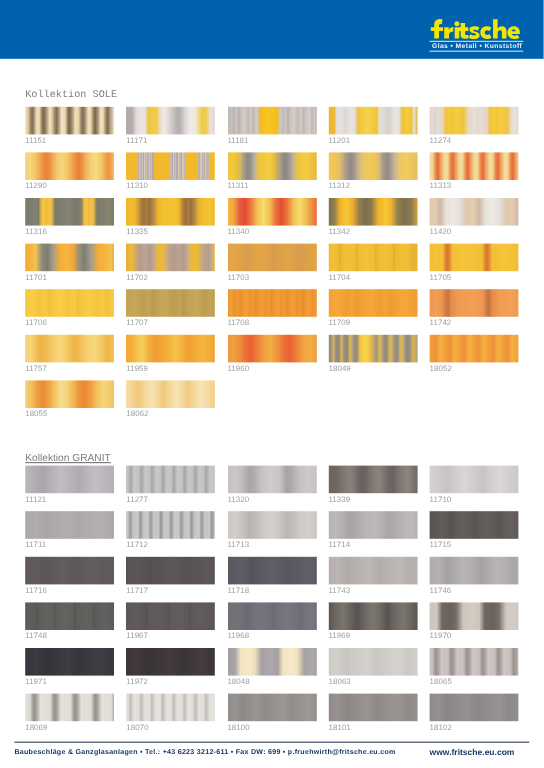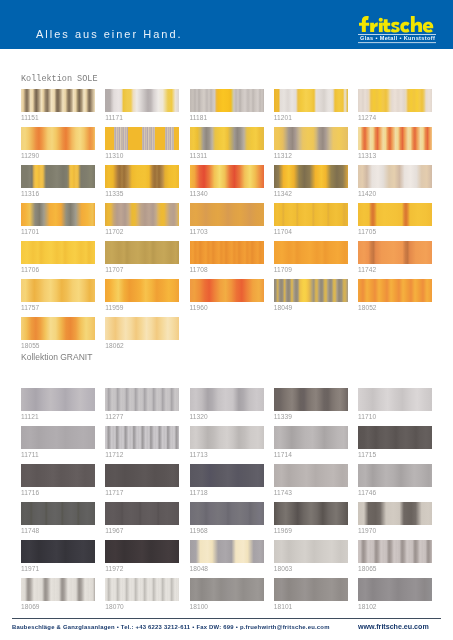--- a/index.html
+++ b/index.html
@@ -13,21 +13,20 @@
   .lbl{position:absolute;font-size:6.6px;color:#9d9d9d;white-space:nowrap;letter-spacing:.05px;}
   .footer-line{position:absolute;left:12px;top:618px;width:429px;height:1.2px;background:#3f4d5e;}
   .footer-txt{position:absolute;left:12px;top:623.5px;font-size:5.9px;font-weight:bold;color:#17386b;white-space:nowrap;letter-spacing:.23px;}
   .footer-url{position:absolute;left:358px;top:622.5px;font-size:7.1px;font-weight:bold;color:#17386b;white-space:nowrap;letter-spacing:0px;}
 </style>
 </head>
 <body>
 
 <div id="page">
   <div class="header">
-    <div class="slogan">Alles aus einer Hand.</div>
     <div class="logo">
       <svg width="96" height="40" viewBox="352 8 96 40">
         <g transform="translate(359,16) scale(0.0947)" fill="#f2e500">
           <path d="M 30 170 L 30 104 L 0 104 L 0 70 L 30 70 L 30 48 C 30 12 62 -10 104 3 L 96 44 C 80 38 72 44 72 60 L 72 70 L 108 70 L 108 104 L 72 104 L 72 170 Z"></path>
           <path d="M 118 170 L 118 70 L 158 70 L 158 92 C 168 74 184 66 200 68 L 196 112 C 172 108 160 122 160 146 L 160 170 Z"></path>
           <path d="M 210 170 L 210 70 L 250 70 L 250 170 Z"></path>
           <circle cx="230" cy="40" r="22"></circle>
           <path d="M 300 172 C 272 172 262 160 262 138 L 262 104 L 246 104 L 246 70 L 262 70 L 262 34 L 302 34 L 302 70 L 330 70 L 330 104 L 302 104 L 302 130 C 302 138 306 140 316 140 L 332 140 L 332 170 Z"></path>
           <path d="M 384 174 C 360 174 344 168 334 160 L 350 132 C 360 140 372 144 384 144 C 392 144 396 140 396 134 C 396 127 386 125 374 122 C 356 117 340 109 340 92 C 340 72 358 62 384 62 C 404 62 418 66 428 73 L 414 101 C 406 95 396 92 386 92 C 378 92 374 95 374 100 C 374 106 384 108 396 111 C 414 116 430 124 430 143 C 430 163 412 174 384 174 Z"></path>
           <path d="M 494 174 C 458 174 436 152 436 118 C 436 84 458 62 494 62 C 512 62 526 68 534 76 L 516 106 C 510 100 504 97 496 97 C 482 97 474 106 474 118 C 474 131 482 140 496 140 C 504 140 510 136 516 130 L 534 160 C 526 168 512 174 494 174 Z"></path>
@@ -99,21 +98,21 @@
       <div class="sw" style="left: 189.5px; top: 278.5px; background: linear-gradient(90deg, rgb(239, 154, 67) 0%, rgb(240, 160, 63) 6%, rgb(239, 143, 58) 13%, rgb(236, 111, 54) 20%, rgb(234, 95, 51) 26%, rgb(238, 128, 57) 33%, rgb(241, 161, 63) 41%, rgb(242, 173, 67) 48%, rgb(240, 148, 60) 56%, rgb(236, 113, 54) 63%, rgb(234, 96, 51) 70%, rgb(238, 129, 57) 77%, rgb(241, 163, 63) 85%, rgb(242, 175, 68) 93%, rgb(239, 154, 62) 100%);"></div>
       <div class="lbl" style="left: 189.5px; top: 304px;">11960</div>
       <div class="sw" style="left: 273.75px; top: 278.5px; background: linear-gradient(90deg, rgb(145, 136, 120) 0px, rgb(154, 145, 128) 2px, rgb(197, 169, 94) 3px, rgb(217, 179, 85) 4px, rgb(165, 154, 134) 5px, rgb(145, 136, 120) 7px, rgb(155, 146, 128) 9px, rgb(205, 175, 92) 10px, rgb(219, 180, 80) 11px, rgb(167, 156, 136) 12px, rgb(143, 134, 118) 14px, rgb(153, 144, 126) 16px, rgb(200, 171, 94) 17px, rgb(224, 185, 78) 18px, rgb(169, 158, 138) 20px, rgb(146, 137, 120) 22px, rgb(156, 147, 130) 24px, rgb(208, 178, 92) 25px, rgb(237, 192, 74) 26px, rgb(245, 204, 70) 28px, rgb(248, 210, 72) 30px, rgb(247, 207, 70) 32px, rgb(240, 194, 72) 34px, rgb(220, 180, 82) 36px, rgb(182, 164, 116) 38px, rgb(154, 145, 128) 40px, rgb(201, 172, 94) 41px, rgb(220, 181, 80) 43px, rgb(168, 157, 137) 45px, rgb(145, 136, 120) 47px, rgb(155, 146, 128) 49px, rgb(203, 174, 92) 50px, rgb(222, 183, 78) 52px, rgb(170, 159, 139) 54px, rgb(147, 138, 122) 56px, rgb(156, 147, 130) 58px, rgb(205, 176, 92) 59px, rgb(224, 185, 78) 61px, rgb(171, 159, 139) 63px, rgb(144, 135, 118) 65px, rgb(154, 145, 128) 68px, rgb(199, 170, 94) 69px, rgb(216, 178, 82) 71px, rgb(165, 154, 134) 74px);"></div>
       <div class="lbl" style="left: 273.75px; top: 304px;">18049</div>
       <div class="sw" style="left: 358px; top: 278.5px; background: repeating-linear-gradient(90deg, rgb(243, 164, 58) 0px, rgb(240, 152, 58) 3px, rgb(238, 143, 61) 5px, rgb(242, 160, 60) 7px, rgb(245, 176, 63) 9px, rgb(243, 165, 58) 12px);"></div>
       <div class="lbl" style="left: 358px; top: 304px;">18052</div>
       <div class="sw" style="left: 21px; top: 316.5px; background: linear-gradient(90deg, rgb(244, 210, 124) 0%, rgb(242, 194, 88) 7%, rgb(238, 156, 62) 14%, rgb(235, 139, 56) 20%, rgb(239, 159, 64) 26%, rgb(243, 196, 92) 33%, rgb(246, 220, 142) 40%, rgb(244, 213, 126) 47%, rgb(241, 184, 78) 54%, rgb(237, 146, 57) 61%, rgb(235, 137, 54) 67%, rgb(240, 159, 64) 74%, rgb(243, 196, 92) 81%, rgb(245, 215, 121) 88%, rgb(243, 203, 108) 95%, rgb(241, 194, 96) 100%);"></div>
       <div class="lbl" style="left: 21px; top: 342px;">18055</div>
       <div class="sw" style="left: 105.25px; top: 316.5px; background: linear-gradient(90deg, rgb(246, 223, 174) 0%, rgb(244, 212, 147) 7%, rgb(242, 200, 124) 14%, rgb(245, 215, 154) 21%, rgb(247, 226, 179) 28%, rgb(245, 217, 157) 35%, rgb(242, 201, 126) 42%, rgb(245, 215, 149) 49%, rgb(247, 227, 182) 56%, rgb(245, 218, 159) 63%, rgb(242, 202, 128) 70%, rgb(245, 216, 152) 77%, rgb(247, 228, 184) 85%, rgb(245, 219, 161) 92%, rgb(243, 205, 134) 100%);"></div>
       <div class="lbl" style="left: 105.25px; top: 342px;">18062</div>
-      <div class="section-title" style="top: 352px;">Kollektion GRANIT</div>
+      <div class="section-title" style="top: 376px; text-decoration: underline;">Kollektion GRANIT</div>
       <div class="sw" style="left: 21px; top: 387.5px; background: linear-gradient(90deg, rgb(188, 184, 188) 0%, rgb(178, 174, 180) 10%, rgb(169, 165, 172) 20%, rgb(182, 178, 184) 30%, rgb(192, 188, 192) 40%, rgb(184, 180, 186) 50%, rgb(174, 170, 177) 60%, rgb(185, 181, 187) 70%, rgb(194, 190, 194) 80%, rgb(186, 182, 188) 90%, rgb(180, 176, 183) 100%);"></div>
       <div class="lbl" style="left: 21px; top: 413px;">11121</div>
       <div class="sw" style="left: 105.25px; top: 387.5px; background: repeating-linear-gradient(90deg, rgb(201, 198, 199) 0px, rgb(194, 191, 193) 2px, rgb(168, 165, 168) 3.5px, rgb(180, 177, 180) 5px, rgb(203, 200, 201) 7px, rgb(197, 194, 196) 9px);"></div>
       <div class="lbl" style="left: 105.25px; top: 413px;">11277</div>
       <div class="sw" style="left: 189.5px; top: 387.5px; background: linear-gradient(90deg, rgb(196, 192, 194) 0%, rgb(203, 199, 201) 8%, rgb(192, 188, 190) 16%, rgb(168, 164, 168) 24%, rgb(176, 172, 176) 30%, rgb(198, 194, 196) 38%, rgb(207, 203, 205) 48%, rgb(201, 197, 199) 58%, rgb(166, 162, 166) 66%, rgb(174, 170, 174) 72%, rgb(196, 192, 194) 80%, rgb(205, 201, 203) 90%, rgb(198, 194, 196) 100%);"></div>
       <div class="lbl" style="left: 189.5px; top: 413px;">11320</div>
       <div class="sw" style="left: 273.75px; top: 387.5px; background: linear-gradient(90deg, rgb(107, 99, 96) 0px, rgb(110, 102, 99) 6px, rgb(122, 113, 108) 10px, rgb(131, 122, 116) 14px, rgb(138, 129, 123) 18px, rgb(125, 116, 111) 22px, rgb(106, 98, 95) 26px, rgb(105, 97, 96) 30px, rgb(123, 114, 109) 34px, rgb(133, 124, 118) 38px, rgb(139, 130, 124) 42px, rgb(126, 117, 112) 46px, rgb(109, 101, 98) 50px, rgb(107, 99, 96) 54px, rgb(124, 115, 110) 58px, rgb(134, 125, 119) 62px, rgb(140, 131, 125) 66px, rgb(127, 118, 113) 70px, rgb(110, 102, 99) 74px);"></div>
       <div class="lbl" style="left: 273.75px; top: 413px;">11339</div>
       <div class="sw" style="left: 358px; top: 387.5px; background: linear-gradient(90deg, rgb(214, 210, 210) 0%, rgb(207, 203, 203) 10%, rgb(199, 195, 195) 20%, rgb(210, 206, 206) 30%, rgb(218, 214, 214) 40%, rgb(208, 204, 204) 50%, rgb(200, 196, 196) 60%, rgb(211, 207, 207) 70%, rgb(219, 215, 215) 80%, rgb(210, 206, 206) 90%, rgb(203, 199, 199) 100%);"></div>
       <div class="lbl" style="left: 358px; top: 413px;">11710</div>

